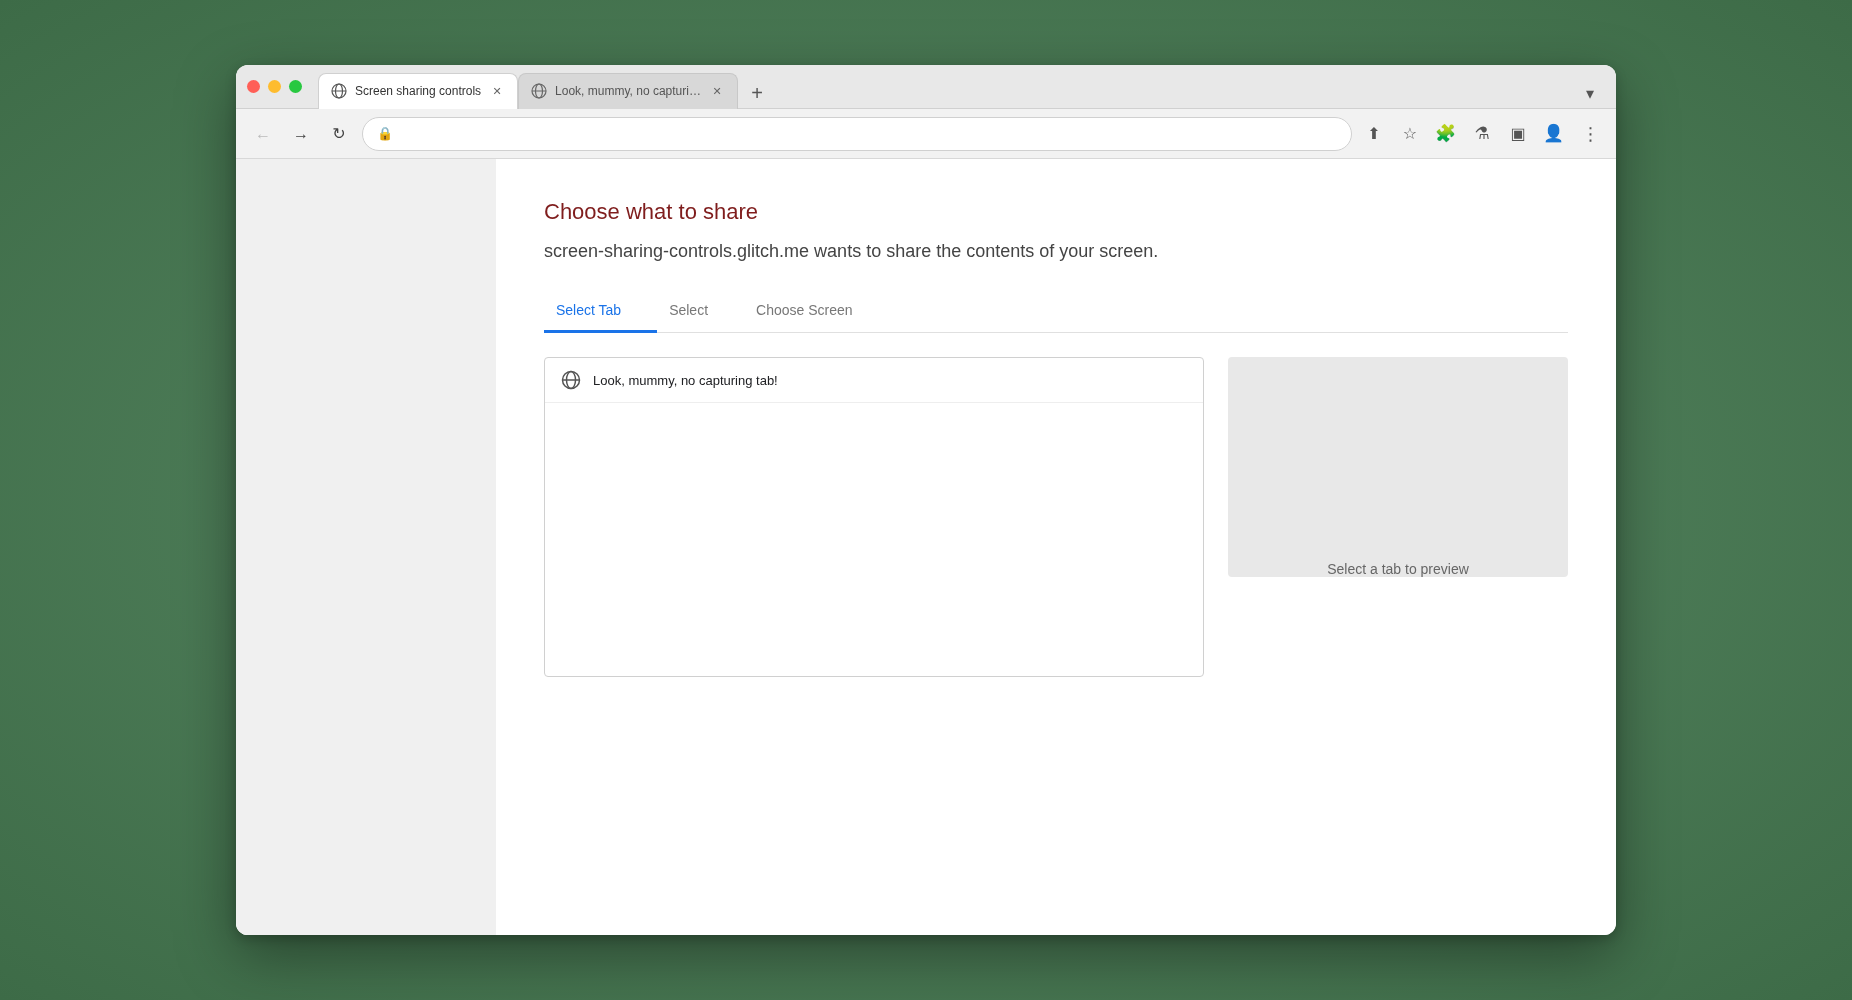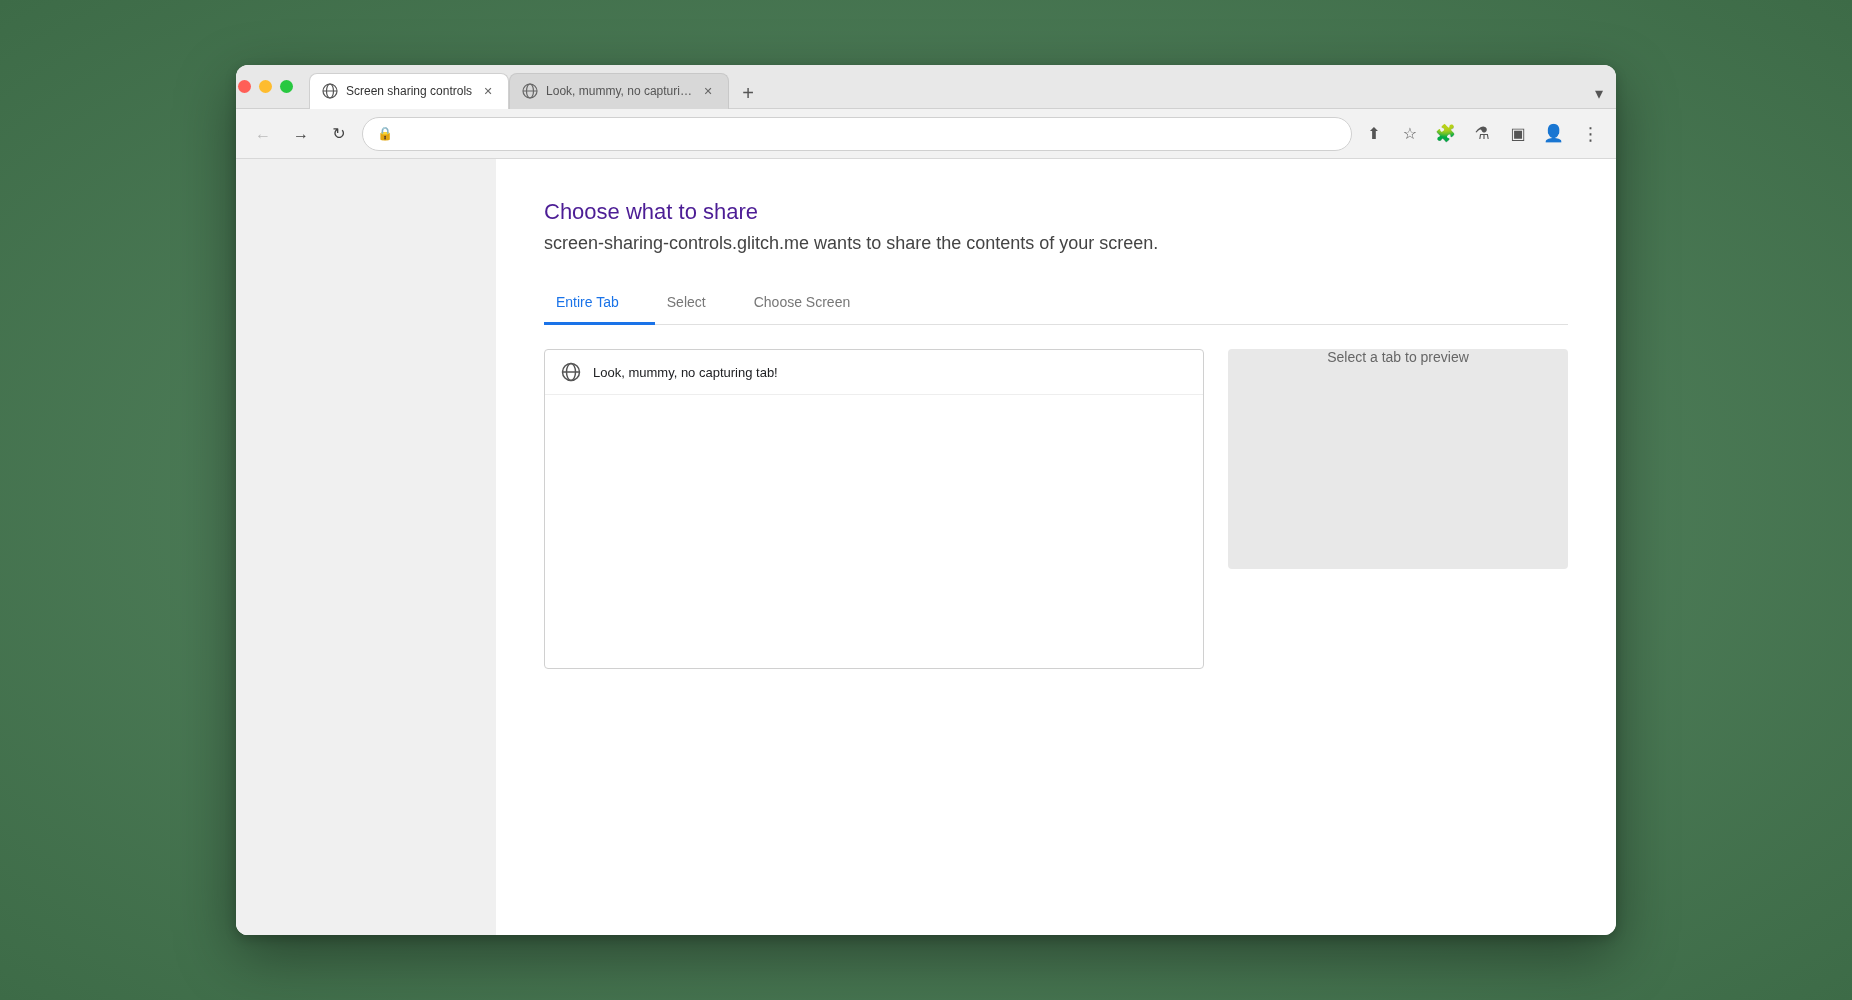--- a/index.html
+++ b/index.html
@@ -26,21 +26,21 @@
       display: flex;
       flex-direction: column;
     }
 
     
     .title-bar {
       background: #e8e8e8;
       height: 44px;
       display: flex;
       align-items: center;
-      padding: 0 2px;
+      padding: 0 11px;
       border-bottom: 1px solid #d0d0d0;
       flex-shrink: 0;
     }
 
     .traffic-lights {
       display: flex;
       gap: 8px;
       margin-right: 16px;
     }
 
@@ -215,22 +215,22 @@
 
     .page-content {
       flex: 1;
       padding: 40px 48px;
       overflow: auto;
     }
 
     .dialog-title {
       font-size: 22px;
       font-weight: 400;
-      color: #4c1d95;
-      margin-bottom: 8px;
+      color: #7f1d1d;
+      margin-bottom: 16px;
     }
 
     .dialog-subtitle {
       font-size: 18px;
       color: #444;
       margin-bottom: 28px;
     }
 
     .tabs-nav {
       display: flex;
@@ -289,21 +289,21 @@
     .preview-panel {
       width: 340px;
       flex-shrink: 0;
     }
 
     .preview-box {
       background: #e8e8e8;
       border-radius: 4px;
       height: 220px;
       display: flex;
-      align-items: flex-start;
+      align-items: flex-end;
       justify-content: center;
     }
 
     .preview-text {
       font-size: 14px;
       color: #666;
     }
 
     
     .globe-svg {
@@ -392,21 +392,21 @@
 
   <div class="content">
     <div class="sidebar"></div>
     <div class="page-content">
 
       <h1 class="dialog-title">Choose what to share</h1>
       <p class="dialog-subtitle">screen-sharing-controls.glitch.me wants to share the contents of your screen.</p>
 
       <div class="tabs-nav">
         <div class="tab-nav-item active">
-          <span>Entire Tab</span>
+          <span>Select Tab</span>
         </div>
         <div class="tab-nav-item">
           <span>Select</span>
         </div>
         <div class="tab-nav-item">
           <span>Choose Screen</span>
         </div>
       </div>
 
       <div class="content-area">

